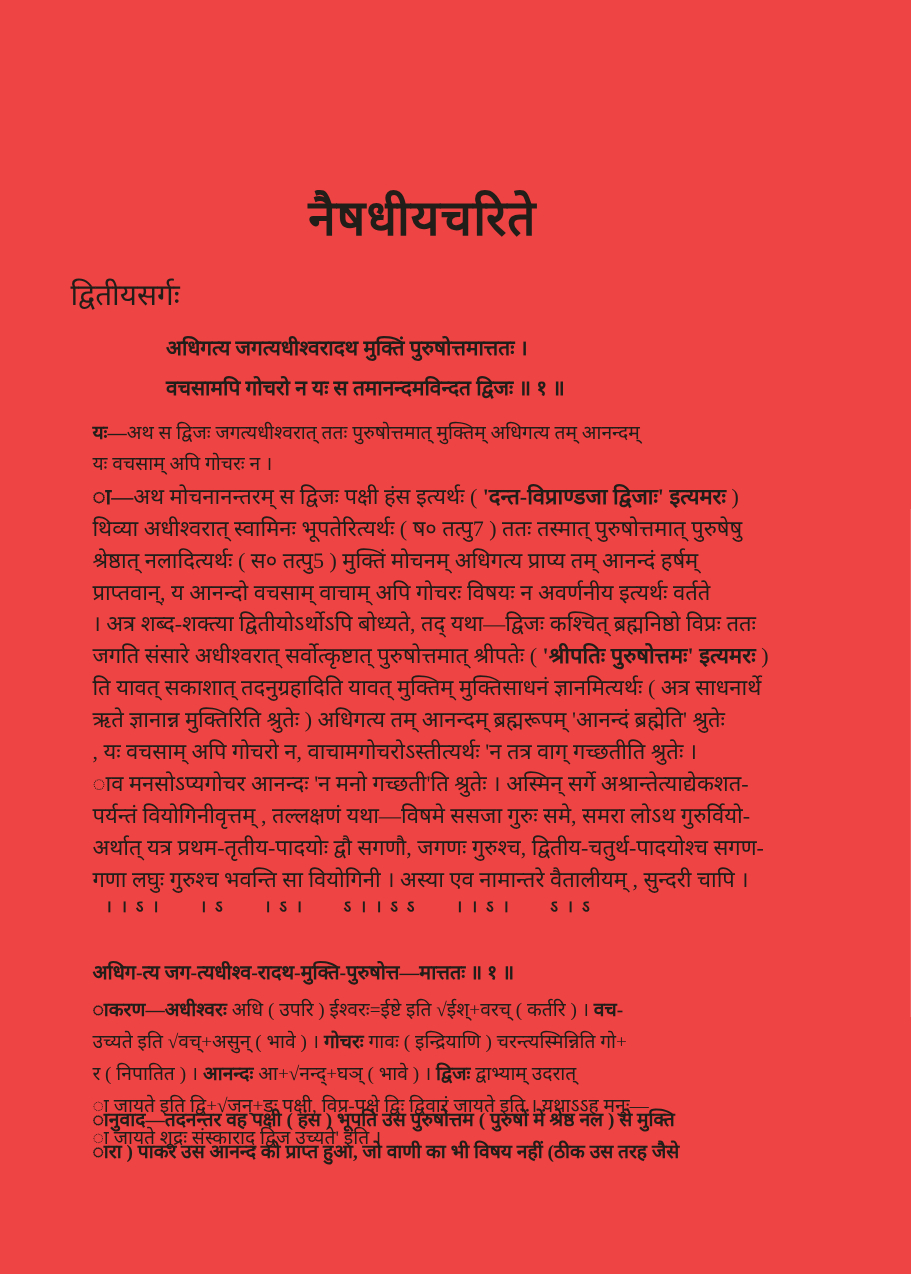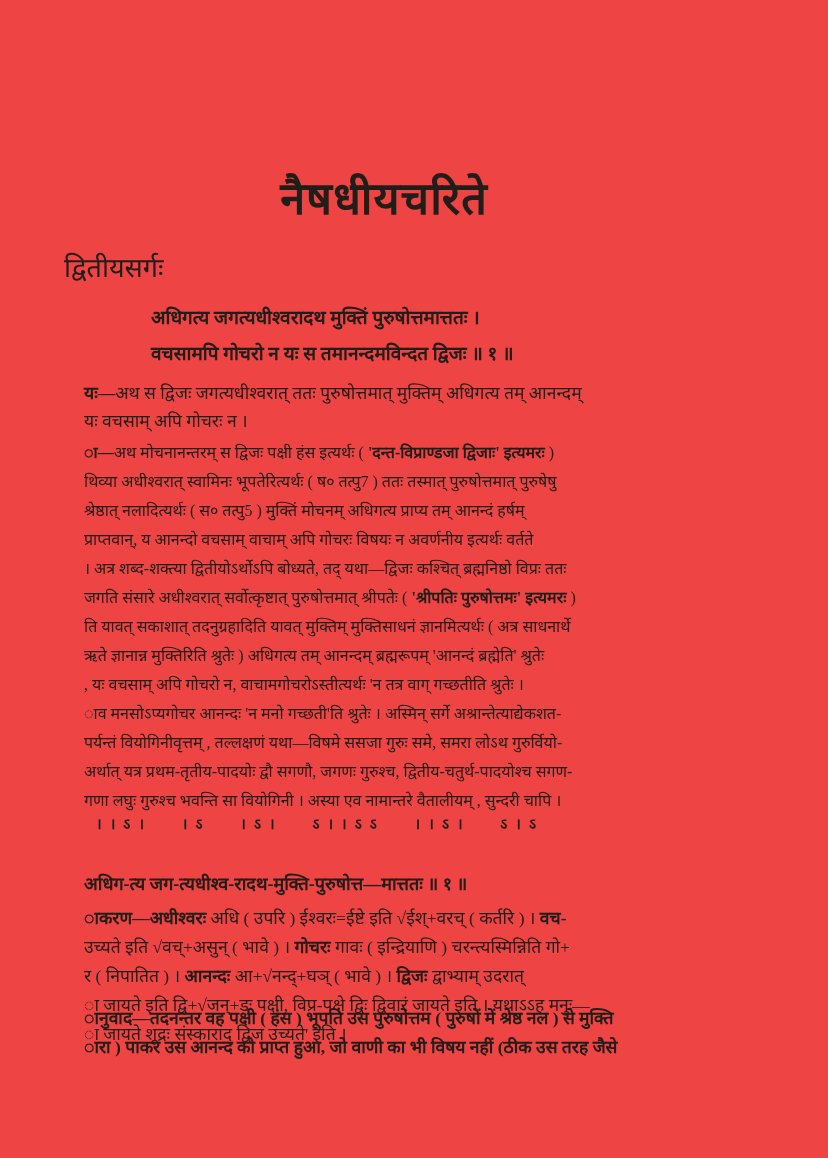--- a/index.html
+++ b/index.html
@@ -26,21 +26,21 @@
   .verse{
     position:absolute;top:300px;left:131px;
     font-size:19px;line-height:36px;font-weight:700;margin-left:20px;
   }
   .anvaya{
     position:absolute;top:379px;left:84px;width:690px;
     font-size:17.5px;line-height:28px;
   }
   .vyakhya{
     position:absolute;top:438px;left:84px;width:690px;
-    font-size:16px;line-height:29px;
+    font-size:20px;line-height:29px;
   }
   .meter-marks{
     position:absolute;top:813px;left:96px;
     font-size:15px;font-weight:700;
     letter-spacing:8px;word-spacing:18px;white-space:nowrap;
   }
   .meter-text{
     position:absolute;top:843px;left:84px;
     font-size:18px;font-weight:700;white-space:nowrap;margin-top:28px;
   }

